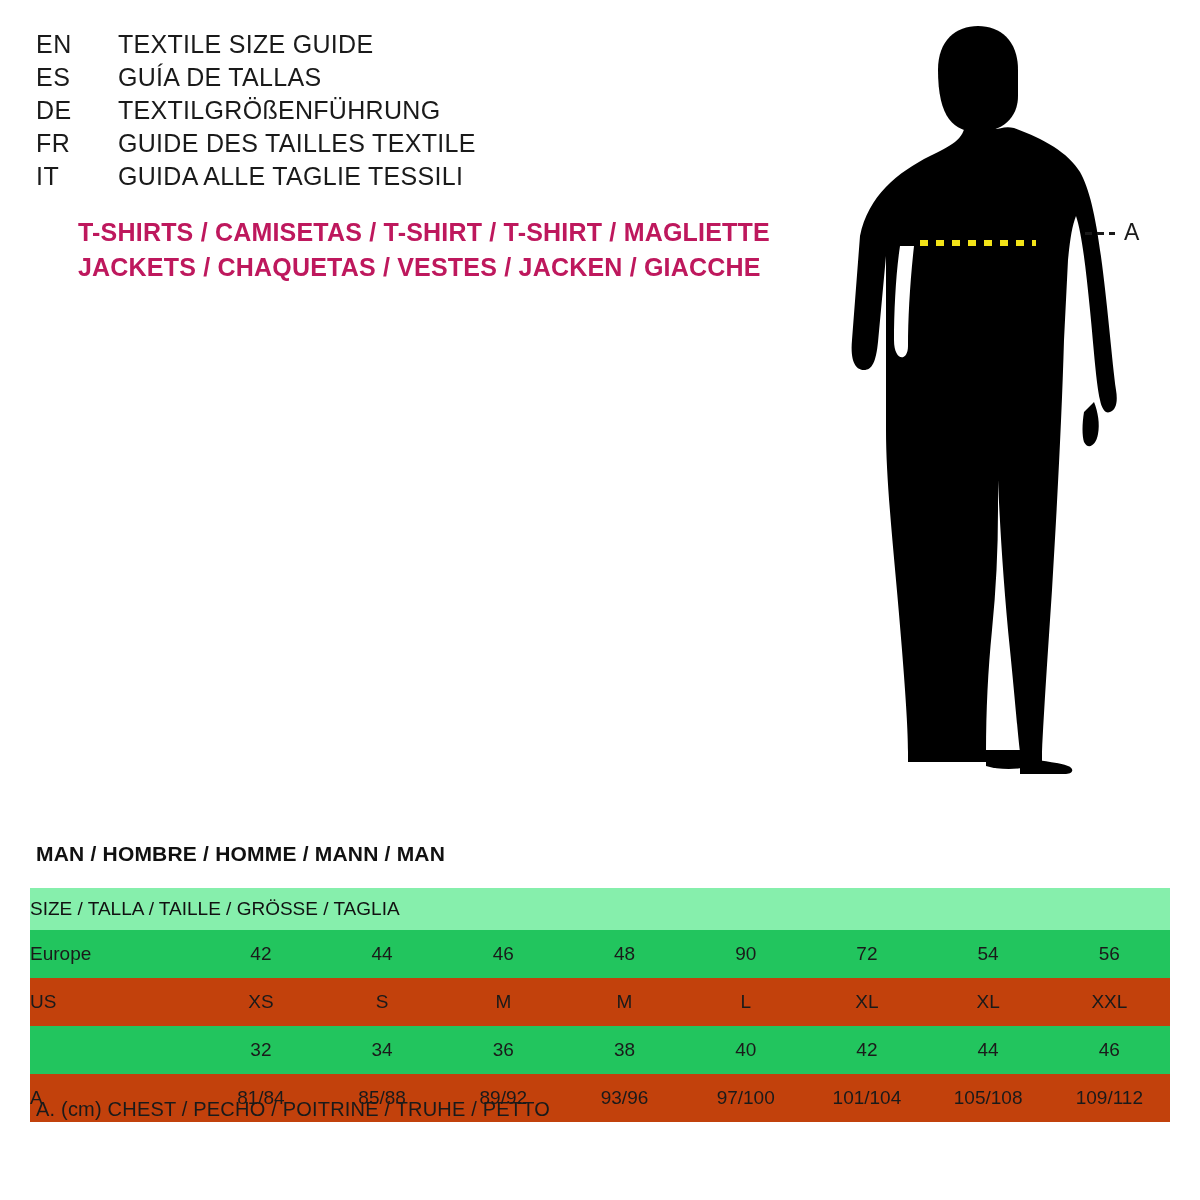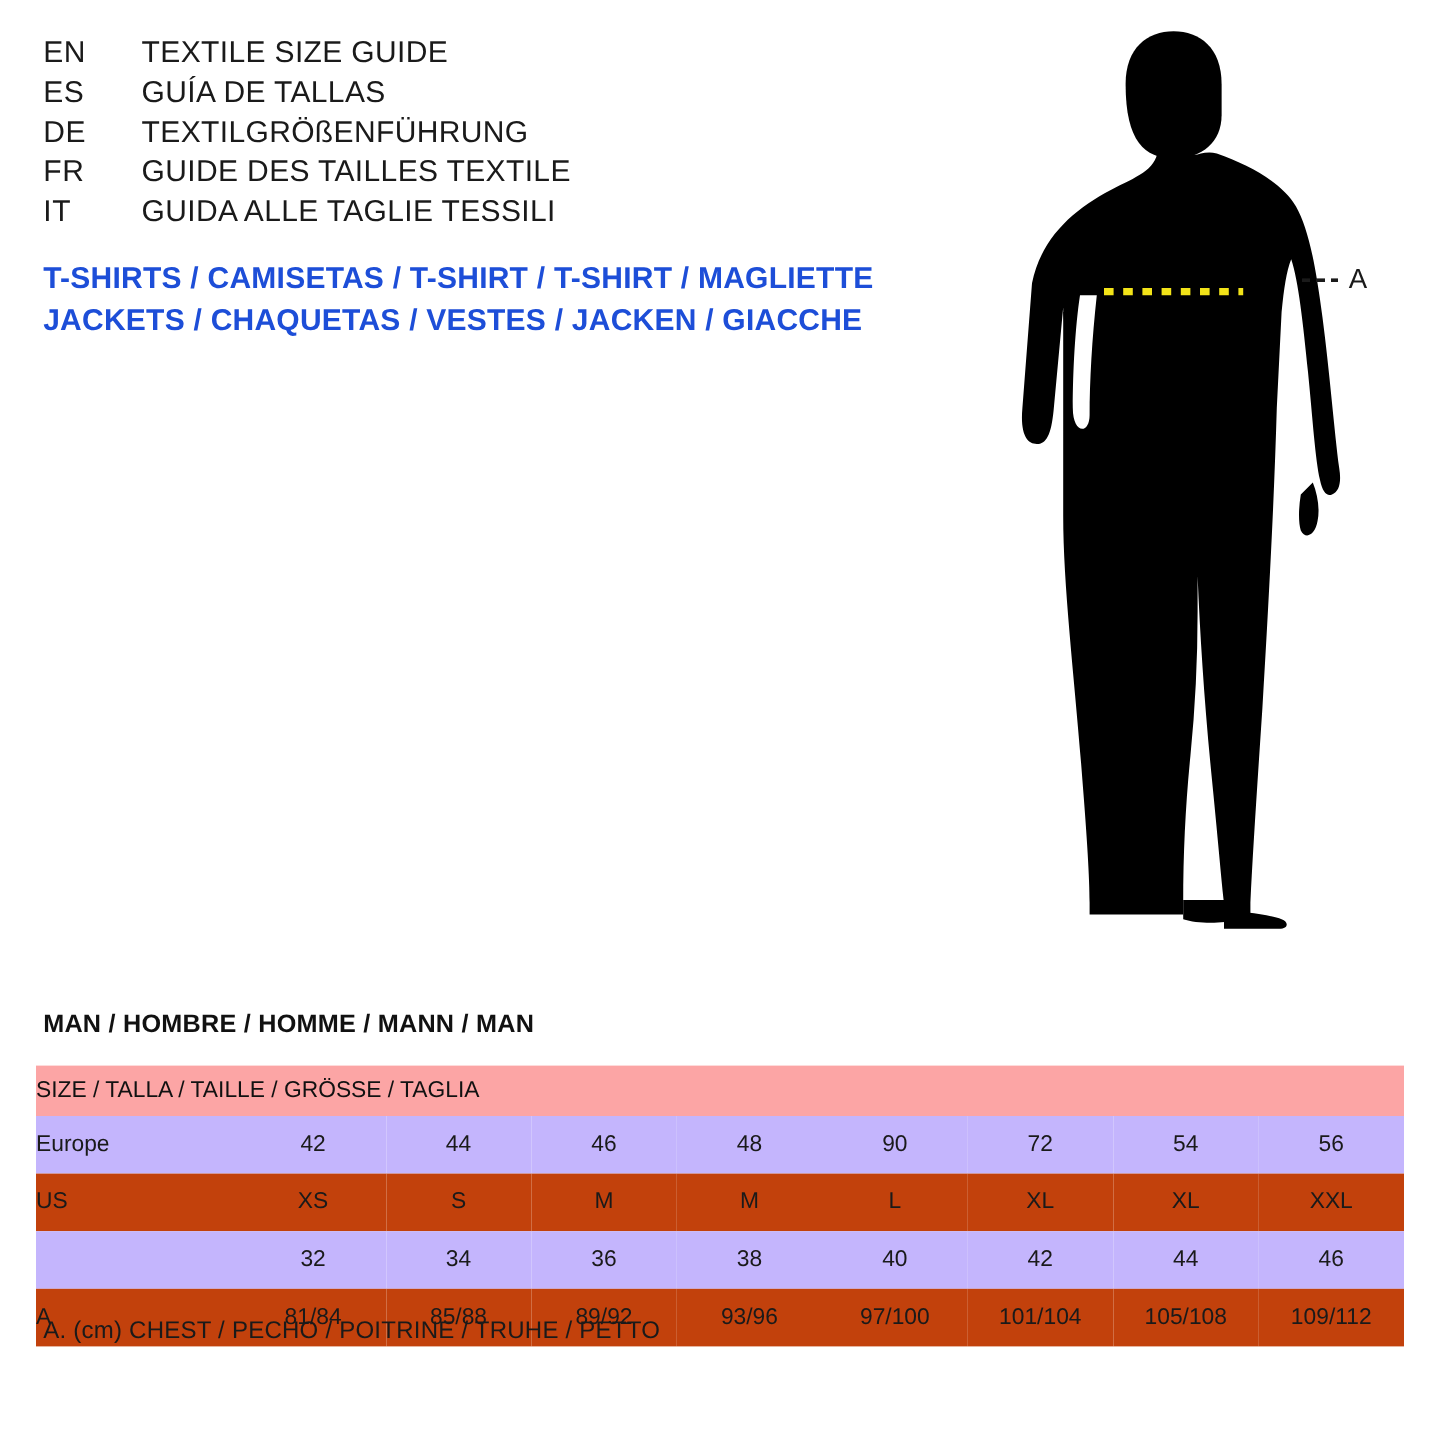--- a/index.html
+++ b/index.html
@@ -44,23 +44,24 @@
   .cat-block {
     position: absolute;
     left: 36px;
     top: 218px;
     width: 760px;
   }
   .cat-line {
     font-size: 25px;
     font-weight: bold;
     letter-spacing: 0.2px;
-    color: #1d4ed8;
+    color: #be185d;
     margin-bottom: 6px;
     white-space: nowrap;
+    margin-left: 42px;
   }
 
   
   .figure-wrap {
     position: absolute;
     left: 790px;
     top: 10px;
     width: 400px;
     height: 790px;
   }
@@ -99,27 +100,27 @@
     width: 1140px;
     border-collapse: collapse;
     font-size: 19px;
     color: #1a1a1a;
   }
   table.size-table td {
     padding: 6px 0 6px 0;
     vertical-align: middle;
   }
   .row-header td {
-    background: #fca5a5;
+    background: #86efac;
     font-size: 19px;
     color: #111111;
     padding-left: 10px;
     height: 30px;
   }
-  .row-light td { background: #c4b5fd; height: 36px; }
+  .row-light td { background: #22c55e; height: 36px; }
   .row-dark td  { background: #c2410c; height: 36px; }
   .cell-label {
     padding-left: 10px;
     text-align: left;
     width: 170px;
   }
   .cell-val { text-align: center; width: 121px; }
 
   .footnote {
     position: absolute;

